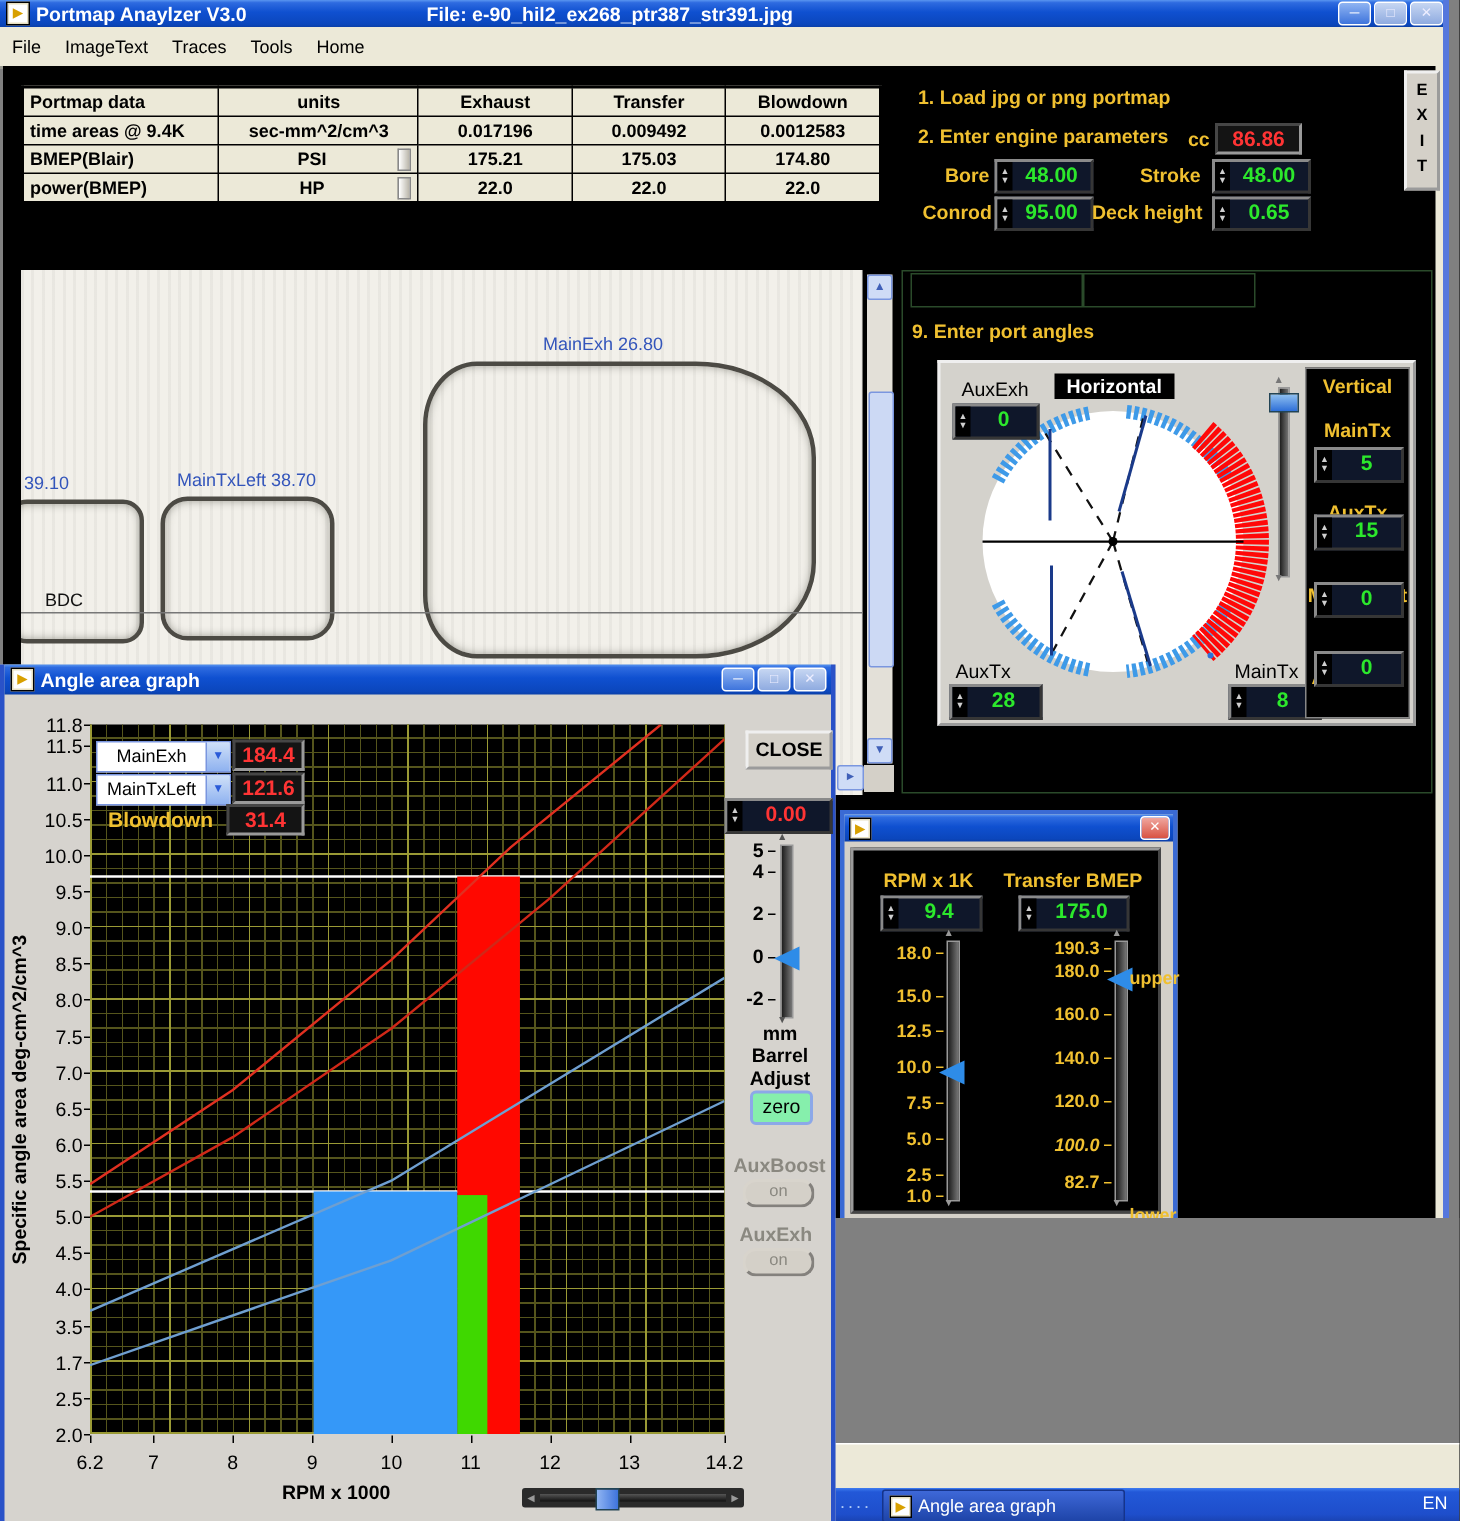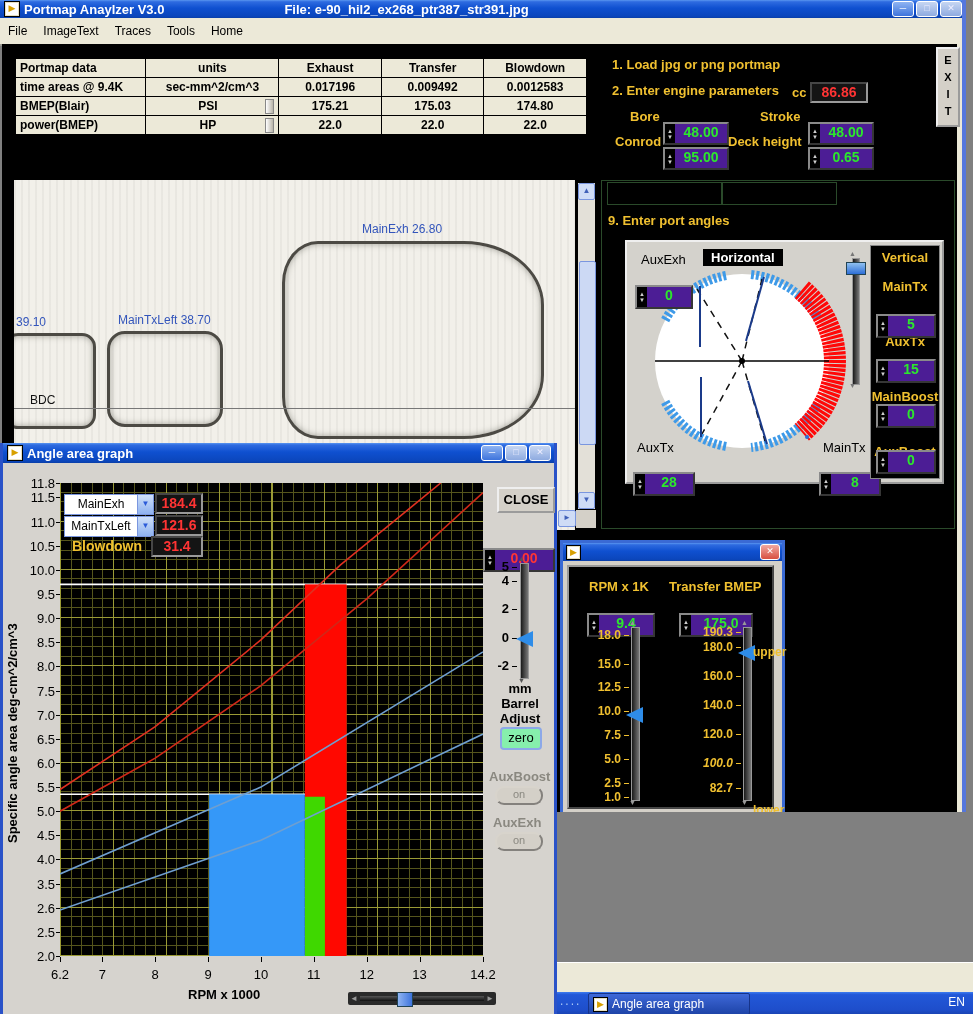--- a/index.html
+++ b/index.html
@@ -22,21 +22,21 @@
   
   table.pm{border-collapse:collapse;background:#ECE9D8;font-size:12px;font-weight:bold;color:#000;}
   table.pm td,table.pm th{border:1px solid #000;padding:1px 4px;height:16px;}
   table.pm{border:2px solid #000;}
   .cell-c{text-align:center;}
   .dd{float:right;width:7px;height:13px;background:linear-gradient(90deg,#fff,#b8b4a8);border:1px solid #888;}
   
   .ylab{color:#F0C030;font-weight:bold;font-size:13px;white-space:nowrap;}
   .led{background:#141414;border:2px inset #9a9a9a;color:#FF3434;font-weight:bold;font-size:14px;
        text-align:center;white-space:nowrap;}
-  .spinner{display:flex;background:#4c1d95;border:2px outset #8a8a8a;align-items:stretch;margin-top:16px;}
+  .spinner{display:flex;background:#0f172a;border:2px outset #8a8a8a;align-items:stretch;}
   .spin-arrows{width:10px;display:flex;flex-direction:column;justify-content:center;background:#000;}
   .spin-arrows span{color:#cfcfcf;font-size:6px;line-height:6px;text-align:center;}
   .spin-val{flex:1;color:#2CE82C;font-weight:bold;font-size:14px;text-align:center;padding:0 2px;}
   .spin-val.red{color:#FF3434;}
   
   .pmap{background:#F2F0EA;background-image:repeating-linear-gradient(90deg,rgba(60,60,55,.05) 0 2px,transparent 2px 7px);}
   .port{position:absolute;border:3px solid #4C4A44;border-radius:18px;box-shadow:inset 0 0 6px rgba(80,80,70,.5);}
   .blab{position:absolute;color:#3355BB;font-size:12px;white-space:nowrap;}
   
   .sb-btn{background:#CFDCF6;border:1px solid #7A96DF;border-radius:2px;color:#4060B8;
@@ -432,21 +432,21 @@
       <div class="tick" style="left: 18px; top: 337.071px; width: 34px; text-align: right;">5.5</div>
       <div class="tick" style="left: 53px; top: 344.071px; width: 4px; height: 1px; background: rgb(0, 0, 0);"></div>
       <div class="tick" style="left: 18px; top: 361.204px; width: 34px; text-align: right;">5.0</div>
       <div class="tick" style="left: 53px; top: 368.204px; width: 4px; height: 1px; background: rgb(0, 0, 0);"></div>
       <div class="tick" style="left: 18px; top: 385.337px; width: 34px; text-align: right;">4.5</div>
       <div class="tick" style="left: 53px; top: 392.337px; width: 4px; height: 1px; background: rgb(0, 0, 0);"></div>
       <div class="tick" style="left: 18px; top: 409.469px; width: 34px; text-align: right;">4.0</div>
       <div class="tick" style="left: 53px; top: 416.469px; width: 4px; height: 1px; background: rgb(0, 0, 0);"></div>
       <div class="tick" style="left: 18px; top: 433.602px; width: 34px; text-align: right;">3.5</div>
       <div class="tick" style="left: 53px; top: 440.602px; width: 4px; height: 1px; background: rgb(0, 0, 0);"></div>
-      <div class="tick" style="left: 18px; top: 457.735px; width: 34px; text-align: right;">2.6</div>
+      <div class="tick" style="left: 18px; top: 457.735px; width: 34px; text-align: right;">1.7</div>
       <div class="tick" style="left: 53px; top: 464.735px; width: 4px; height: 1px; background: rgb(0, 0, 0);"></div>
       <div class="tick" style="left: 18px; top: 481.867px; width: 34px; text-align: right;">2.5</div>
       <div class="tick" style="left: 53px; top: 488.867px; width: 4px; height: 1px; background: rgb(0, 0, 0);"></div>
       <div class="tick" style="left: 18px; top: 506px; width: 34px; text-align: right;">2.0</div>
       <div class="tick" style="left: 53px; top: 513px; width: 4px; height: 1px; background: rgb(0, 0, 0);"></div>
     </div>
   <div id="graph-xticks">
       <div class="tick" style="left: 42px; top: 524px; width: 30px; text-align: center;">6.2</div>
       <div class="tick" style="left: 57px; top: 514px; width: 1px; height: 5px; background: rgb(0, 0, 0);"></div>
       <div class="tick" style="left: 84.3px; top: 524px; width: 30px; text-align: center;">7</div>

